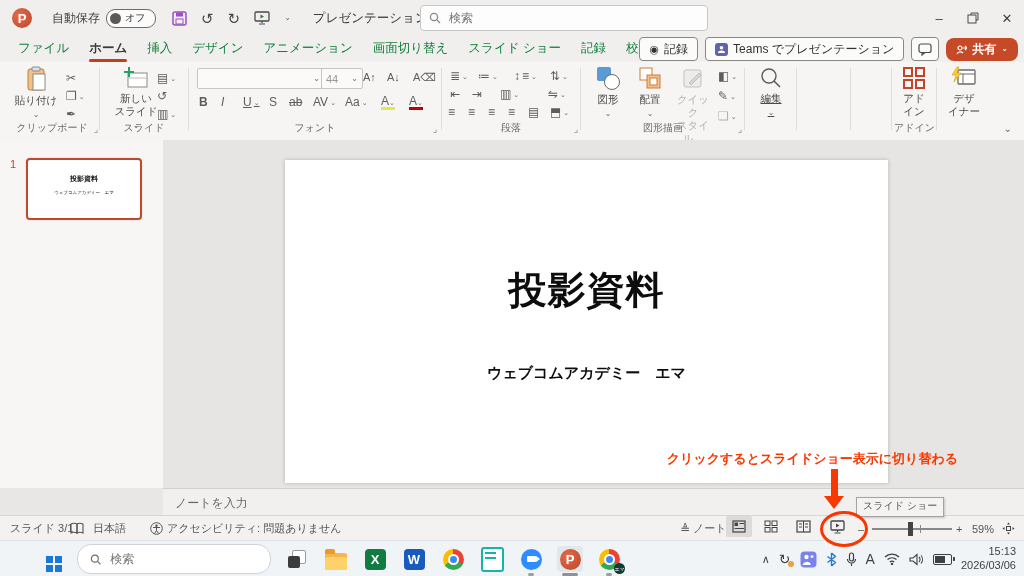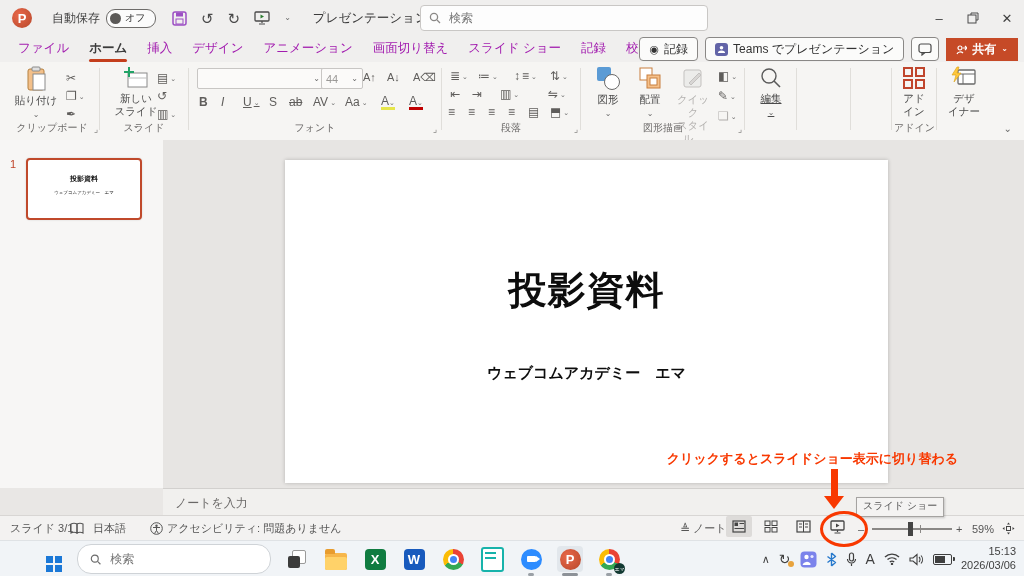--- a/index.html
+++ b/index.html
@@ -19,27 +19,27 @@
   .qat{display:flex;align-items:center;gap:14px;margin-left:16px;color:#4a4a4a;}
   .qat .g{font-size:15px;line-height:1;cursor:default;}
   .doc-title{margin-left:22px;font-size:12.5px;color:#3b3b3b;white-space:nowrap;}
   .tsearch{position:absolute;left:420px;top:5px;width:270px;height:24px;background:#fdfdfd;border:1px solid #c9c7c5;border-radius:4px;display:flex;align-items:center;padding:0 8px;gap:6px;}
   .tsearch input{border:none;outline:none;background:transparent;font-size:12px;width:100%;color:#333;font-family:inherit;}
   .winctl{position:absolute;right:0;top:0;height:36px;display:flex;align-items:center;}
   .winctl span{width:34px;text-align:center;font-size:13px;color:#3f3f3f;}
   
   .menubar{position:absolute;left:0;top:36px;width:1024px;height:26px;background:#f0efee;display:flex;align-items:center;}
   .tabs{display:flex;align-items:center;gap:0;margin-left:8px;}
-  .tab{font-size:12.5px;color:#a21caf;padding:4px 10px 5px;position:relative;white-space:nowrap;}
+  .tab{font-size:12.5px;color:#15803d;padding:4px 10px 5px;position:relative;white-space:nowrap;}
   .tab.active{font-weight:bold;color:#3b3b3b;}
   .tab.active::after{content:"";position:absolute;left:10px;right:10px;bottom:0;height:3px;background:#c43e1c;border-radius:2px;}
   .mright{position:absolute;right:6px;top:1px;display:flex;align-items:center;gap:7px;}
   .pillbtn{display:flex;align-items:center;gap:5px;border:1px solid #8a8886;border-radius:4px;background:#fbfbfa;height:22px;padding:0 9px;font-size:12px;color:#333;white-space:nowrap;}
   .teams-ic{width:13px;height:13px;background:#6264a7;border-radius:3px;display:flex;align-items:center;justify-content:center;}
-  .share-btn{display:flex;align-items:center;gap:5px;background:#c64a27;border-radius:0;height:23px;padding:0 10px;font-size:12px;color:#fff;font-weight:bold;}
+  .share-btn{display:flex;align-items:center;gap:5px;background:#c64a27;border-radius:8px;height:23px;padding:0 10px;font-size:12px;color:#fff;font-weight:bold;}
   
   .ribbon{position:absolute;left:0;top:62px;width:1024px;height:78px;background:#f6f5f3;border-bottom:1px solid #dddbd9;}
   .rgroup{position:absolute;top:2px;height:72px;}
   .rgroup .glabel{position:absolute;bottom:1px;left:0;right:0;text-align:center;font-size:10px;color:#6b6968;white-space:nowrap;}
   .gdiv{position:absolute;top:6px;width:1px;height:62px;background:#e0deda;}
   .launcher{position:absolute;bottom:2px;font-size:9px;color:#8a8886;}
   .rbtn{position:absolute;text-align:center;color:#4a4a4a;}
   .rbtn .ric{display:flex;justify-content:center;margin-bottom:2px;}
   .rbtn .rlb{font-size:10.5px;line-height:1.25;color:#4a4a4a;}
   .sicon{position:absolute;font-size:12px;color:#5f5d5b;display:flex;align-items:center;gap:2px;line-height:1;}

